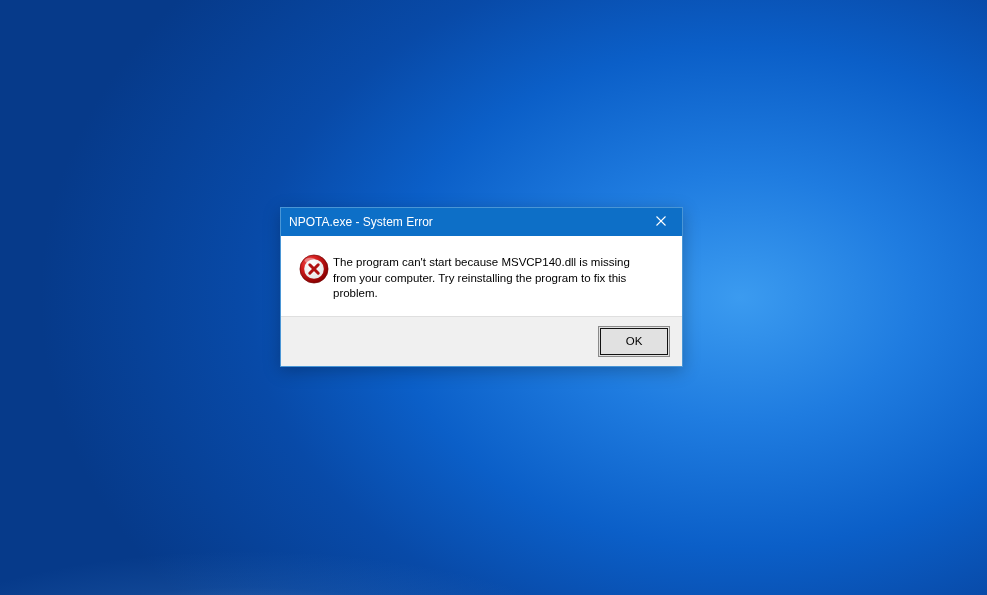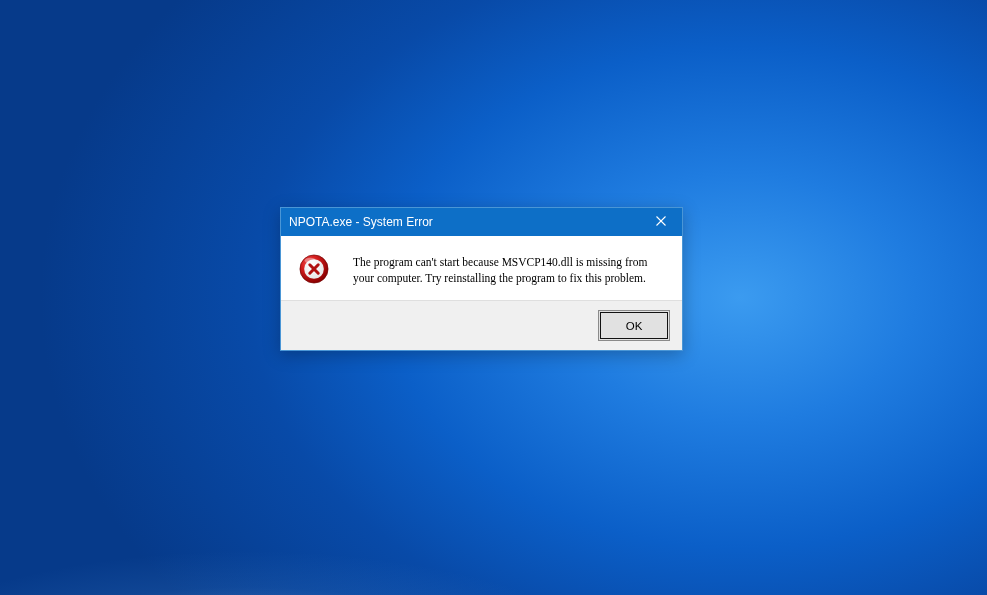--- a/index.html
+++ b/index.html
@@ -56,22 +56,21 @@
     }
     .close-btn svg {
       width: 10px;
       height: 10px;
     }
     .content {
       background: #ffffff;
       padding: 18px 26px 14px 18px;
       display: flex;
       align-items: flex-start;
-      gap: 24px;
-      font-family: Liberation Serif, serif;
+      gap: 4px;
     }
     .error-icon {
       flex-shrink: 0;
       width: 30px;
       height: 30px;
     }
     .message {
       font-size: 11.5px;
       color: #000000;
       line-height: 1.35;

